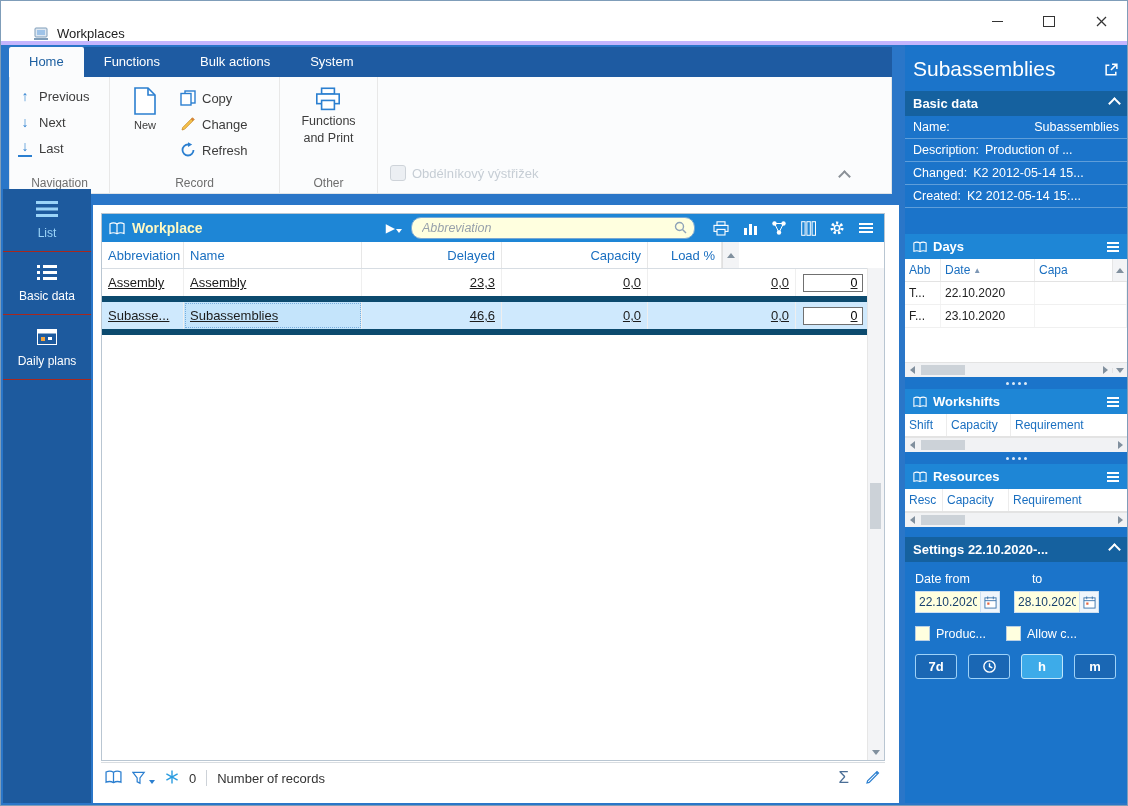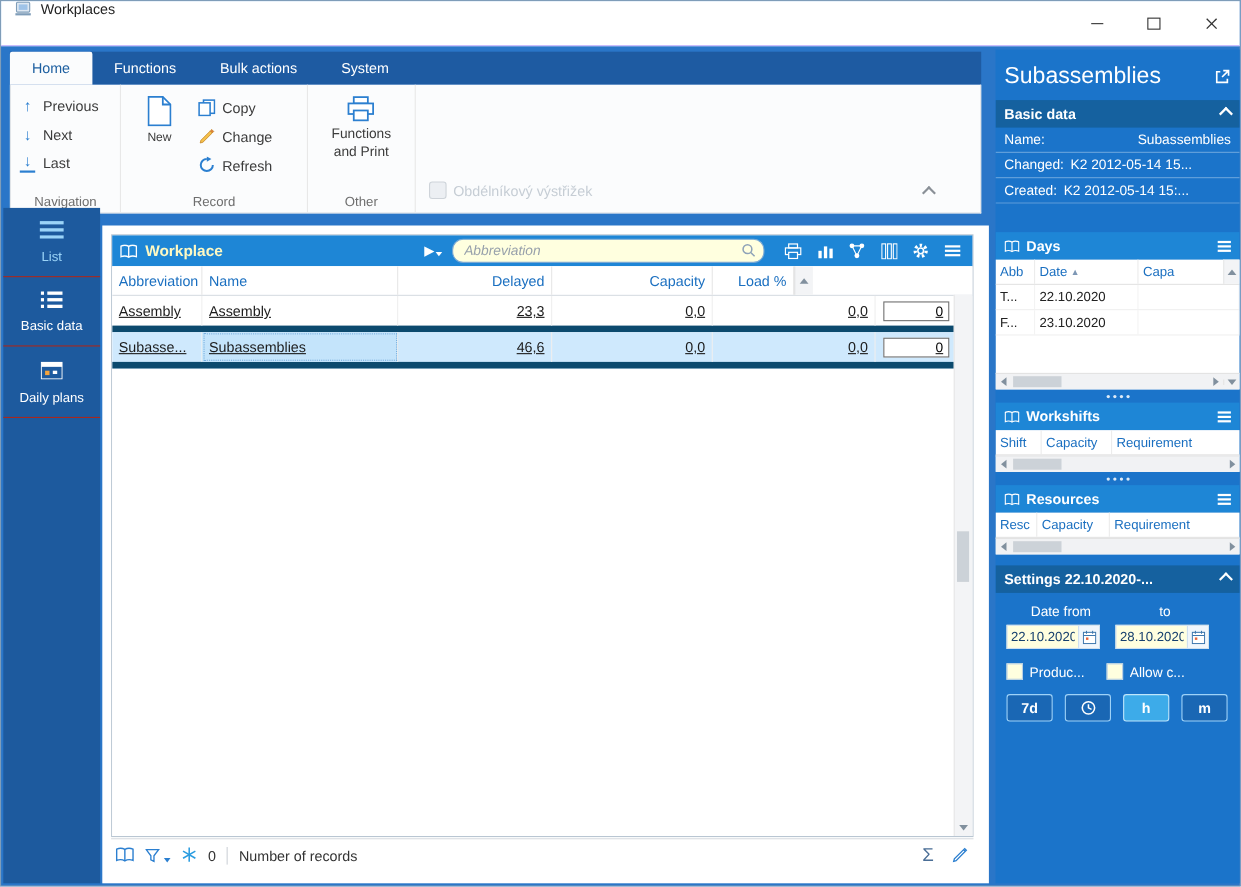--- a/index.html
+++ b/index.html
@@ -2,21 +2,21 @@
 <html><head>
 <meta charset="utf-8">
 <style>
   html,body{margin:0;padding:0;}
   body{width:1128px;height:806px;position:relative;overflow:hidden;
        font-family:"Liberation Sans","DejaVu Sans",sans-serif;background:#e8e8e8;}
   .window{position:absolute;inset:0;border:1px solid #7f9db9;background:#2a76c8;box-sizing:border-box;}
 
   
   .titlebar{position:absolute;left:0;top:0;right:0;height:40px;background:#fff;
-            display:flex;align-items:flex-start;border-bottom:1px solid #c4b5fd;}
+            display:flex;align-items:flex-end;border-bottom:4px solid #c4b5fd;padding-left:20px;}
   .titlebar .app-ic{margin-left:12px;display:flex;}
   .titlebar .title{margin-left:8px;font-size:13px;color:#222;}
   .win-controls{margin-left:auto;display:flex;height:100%;}
   .win-btn{width:52px;display:flex;align-items:center;justify-content:center;}
   .glyph-min{width:11px;height:1px;background:#333;}
   .glyph-max{width:10px;height:9px;border:1px solid #333;}
 
   
   .ribbon{position:absolute;left:8px;top:46px;width:883px;}
   .tabs{display:flex;height:30px;background:#1e5ba2;}
@@ -138,21 +138,21 @@
   .sort{font-size:8px;color:#7d97b5;margin-left:3px;}
   .hscroll{height:14px;background:#f1f2f4;display:flex;align-items:center;border-top:1px solid #e3e3e3;}
   .hs-btn{width:14px;display:flex;align-items:center;justify-content:center;}
   .hs-track{flex:1;position:relative;height:100%;}
   .hs-thumb{position:absolute;left:2px;top:2px;height:10px;width:44px;background:#ccd2d8;}
   .hs-corner{width:14px;display:flex;align-items:center;justify-content:center;border-left:1px solid #e3e3e3;}
   .dots{height:12px;display:flex;align-items:center;justify-content:center;gap:3px;}
   .dots i{width:3px;height:3px;border-radius:50%;background:rgba(255,255,255,.85);}
 
   .set-body{padding:10px 10px 0 10px;}
-  .lbl-row{display:flex;font-size:12.5px;margin-bottom:5px;margin-left:22px;}
+  .lbl-row{display:flex;font-size:12.5px;margin-bottom:5px;}
   .lbl-row .l2{margin-left:62px;}
   .inp-row{display:flex;gap:14px;}
   .datefield{display:flex;align-items:center;background:#ffffdf;border:1px solid #cfe0f0;height:22px;box-sizing:border-box;}
   .date-input{width:58px;border:none;background:transparent;font-size:12px;color:#17406e;
               padding:0 3px;outline:none;font-family:inherit;}
   .cal-btn{width:19px;height:100%;display:flex;align-items:center;justify-content:center;background:#f0f6fc;
            border-left:1px solid #cfe0f0;box-sizing:border-box;}
   .chk-row{display:flex;align-items:center;gap:6px;margin-top:13px;font-size:12.5px;}
   .cb{width:15px;height:15px;background:#ffffdf;border:1px solid #bad0e4;box-sizing:border-box;}
   .chk-label{margin-right:14px;white-space:nowrap;overflow:hidden;}
@@ -461,20 +461,24 @@
 
     <div class="sec-head dk" data-interactable="true">
       <span data-interactable="false">Basic data</span>
       <span class="chev" data-interactable="false"></span>
     </div>
     <div class="bd-row nm" data-interactable="false">
       <span data-interactable="false">Name:</span>
       <span class="v" data-interactable="false">Subassemblies</span>
     </div>
     <div class="bd-row" data-interactable="false">
+      <span data-interactable="false">Description:</span>
+      <span class="v" data-interactable="false">Production of ...</span>
+    </div>
+    <div class="bd-row" data-interactable="false">
       <span data-interactable="false">Changed:</span>
       <span class="v" data-interactable="false">K2 2012-05-14 15...</span>
     </div>
     <div class="bd-row" data-interactable="false">
       <span data-interactable="false">Created:</span>
       <span class="v" data-interactable="false">K2 2012-05-14 15:...</span>
     </div>
 
     <div class="p-gap" data-interactable="false"></div>
 

